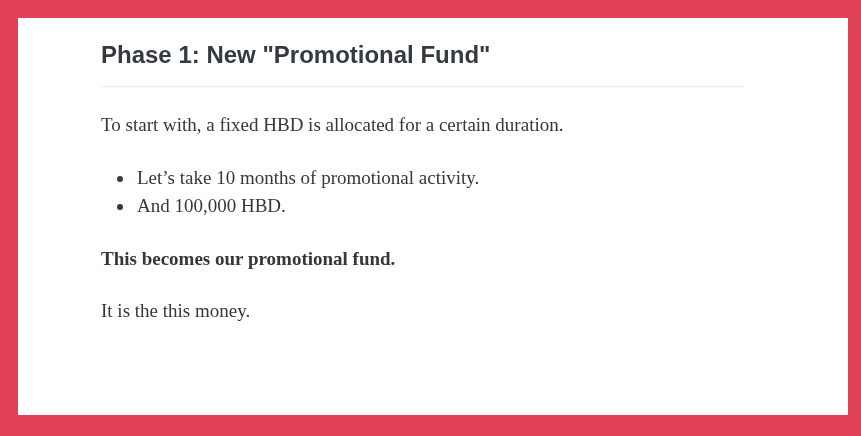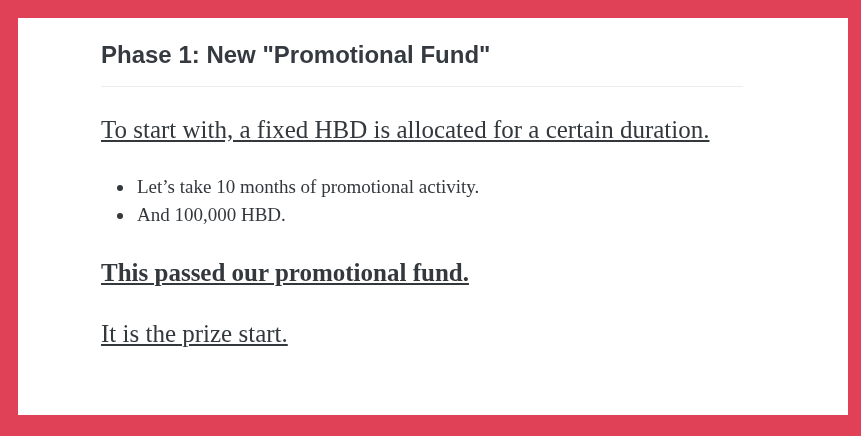--- a/index.html
+++ b/index.html
@@ -38,24 +38,23 @@
     padding: 0 0 16px 0;
     border-bottom: 1px solid var(--divider-color, #ececec);
     font-family: "Liberation Sans", "DejaVu Sans", sans-serif;
     font-weight: 700;
     font-size: 24px;
     line-height: 1.25;
     color: var(--heading-color, #343a40);
   }
   p {
     margin: 24px 0;
-    font-size: 25px;
+    font-size: 19px;
     line-height: 1.5;
     color: var(--body-color, #33383d);
-    text-decoration: underline;
   }
   p.emphasis { font-weight: 700; }
   ul.bullet-list {
     margin: 24px 0;
     padding-left: 34px;
     font-size: 19px;
     line-height: 1.5;
     color: var(--body-color, #33383d);
   }
   ul.bullet-list li { padding-left: 2px; }
@@ -68,19 +67,19 @@
 
     <h1 class="post-title">Phase 1: New "Promotional Fund"</h1>
 
     <p>To start with, a fixed HBD is allocated for a certain duration.</p>
 
     <ul class="bullet-list">
       <li>Let’s take 10 months of promotional activity.</li>
       <li>And 100,000 HBD.</li>
     </ul>
 
-    <p class="emphasis">This passed our promotional fund.</p>
+    <p class="emphasis">This becomes our promotional fund.</p>
 
 
-    <p>It is the prize start.</p>
+    <p>It is the this money.</p>
 
   </div>
 </div>
 
 </body></html>

